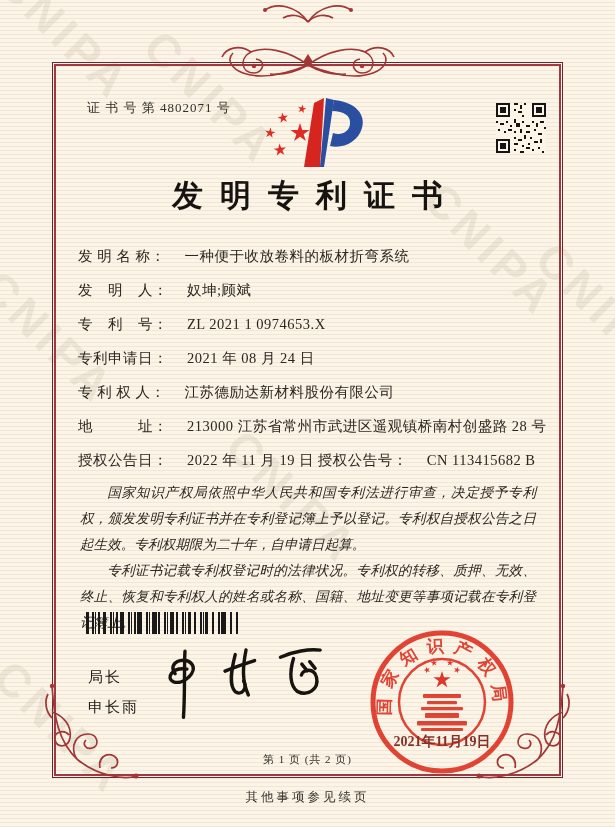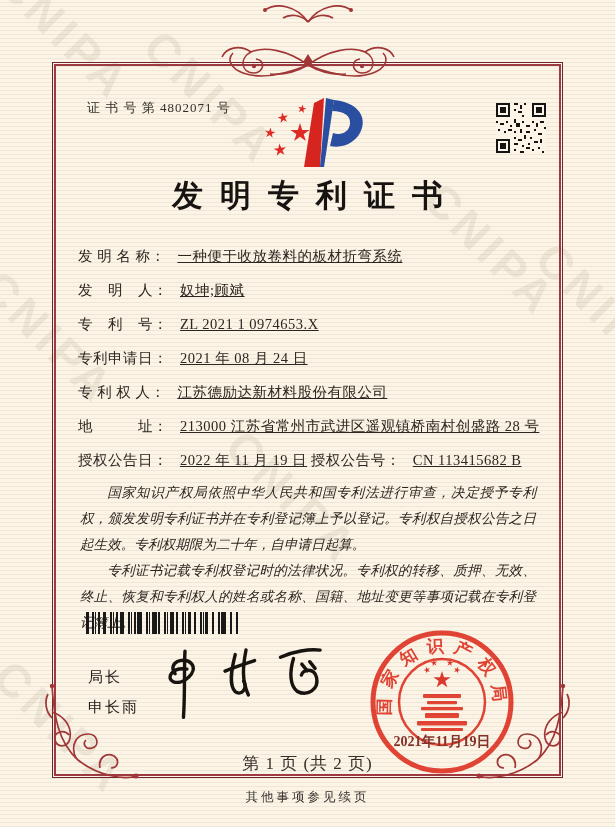--- a/index.html
+++ b/index.html
@@ -23,35 +23,35 @@
   .cert-no{position:absolute;left:78px;top:99px;font-size:13px;letter-spacing:1px;color:#33302a;margin-left:9px;}
   .qr{position:absolute;left:496px;top:103px;width:50px;height:50px;}
   .logo{position:absolute;left:250px;top:95px;width:116px;height:78px;}
   .title{
     position:absolute;left:0;top:175px;width:100%;text-align:center;
     font-size:31px;font-weight:bold;letter-spacing:17px;text-indent:17px;color:#161310;
   }
   .fields{position:absolute;left:78px;top:247px;width:462px;font-size:14.5px;}
   .field-row{margin-bottom:15px;white-space:nowrap;}
   .f-label{letter-spacing:0.5px;color:#2b2620;}
-  .f-value{margin-left:12px;letter-spacing:0.5px;color:#2b2620;text-decoration:underline;}
+  .f-value{margin-left:19px;letter-spacing:0.5px;color:#2b2620;}
   .auth-gap{}
   .paragraphs{position:absolute;left:80px;top:480px;width:456px;font-size:13.6px;line-height:1.92;text-align:justify;color:#2b2620;}
   .paragraphs p{margin:0;text-indent:2em;font-style:italic;}
   .barcode{
     position:absolute;left:86px;top:612px;width:153px;height:22px;
     background-image:
       repeating-linear-gradient(90deg,#191919 0 2px,transparent 2px 6px),
       repeating-linear-gradient(90deg,#191919 0 1px,transparent 1px 9px),
       repeating-linear-gradient(90deg,#191919 0 3px,transparent 3px 17px);
   }
   .director{position:absolute;left:88px;top:662px;font-size:15px;line-height:2.0;letter-spacing:2px;color:#1e1a15;}
   .sig{position:absolute;left:142px;top:640px;width:210px;height:95px;}
   .seal{position:absolute;left:366px;top:626px;width:152px;height:152px;mix-blend-mode:multiply;opacity:0.93;}
-  .page-no{position:absolute;left:52px;top:752px;width:511px;text-align:center;font-size:17px;letter-spacing:1px;color:#33302a;}
+  .page-no{position:absolute;left:52px;top:752px;width:511px;text-align:center;font-size:11px;letter-spacing:1px;color:#33302a;}
   .cont-note{position:absolute;left:0;top:789px;width:100%;text-align:center;font-size:12.5px;letter-spacing:3px;color:#33302a;}
   .orn{position:absolute;pointer-events:none;}
 </style>
 </head>
 <body>
 
 <div class="page">
 
   <span class="watermark" style="left:-18px;top:6px;">CNIPA</span>
   <span class="watermark" style="left:128px;top:70px;">CNIPA</span>

